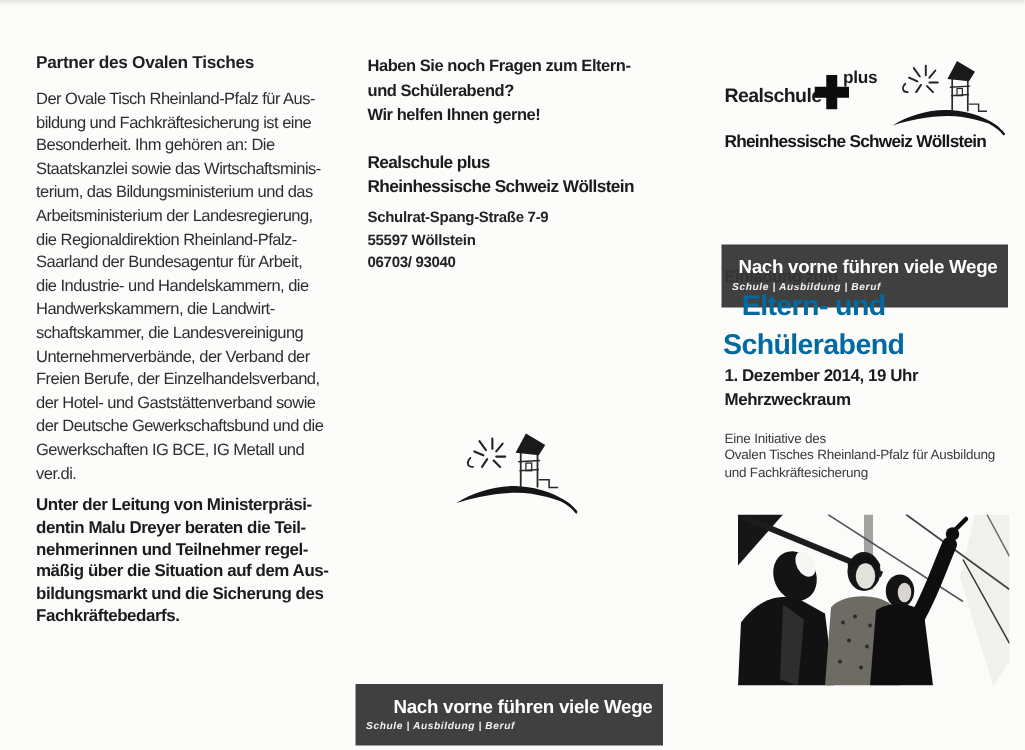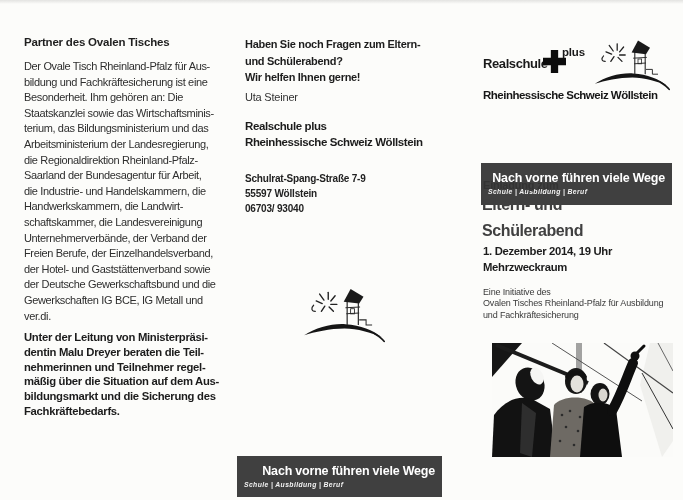--- a/index.html
+++ b/index.html
@@ -19,21 +19,21 @@
   .partners-heading{font-weight:bold;font-size:11.5px;letter-spacing:-0.2px;color:#1f1f1f;}
   .partners-body{margin-top:11px;font-size:11px;line-height:15.6px;letter-spacing:-0.35px;color:#2e2e2e;}
   .partners-bold{margin-top:6px;font-weight:bold;font-size:11.3px;line-height:14.8px;letter-spacing:-0.3px;color:#1c1c1c;}
 
   
   .col-mid{left:245px;top:36px;width:205px;}
   .question-lines{font-weight:bold;font-size:11px;line-height:16.5px;letter-spacing:-0.3px;color:#1d1d1d;}
   .contact-label{margin-top:27px;font-weight:bold;font-size:11px;letter-spacing:-0.3px;color:#1d1d1d;}
   .contact-name{margin-top:5px;font-size:11px;letter-spacing:-0.2px;color:#333;}
   .school-block{margin-top:15px;font-weight:bold;font-size:11.5px;line-height:16.5px;letter-spacing:-0.4px;color:#1c1c1c;}
-  .address-block{margin-top:20px;font-weight:bold;font-size:10px;line-height:15.3px;letter-spacing:-0.2px;color:#222;}
+  .address-block{margin-top:4px;font-weight:bold;font-size:10px;line-height:15.3px;letter-spacing:-0.2px;color:#222;}
 
   
   .tower-logo{position:absolute;}
   .tower-logo svg{width:100%;height:100%;}
   .tower-logo-mid{left:299px;top:282px;width:86px;height:62px;}
   .tower-logo-right{left:590px;top:34px;width:80px;height:58px;}
 
   .rs-logo{position:absolute;left:483px;top:44px;width:110px;height:38px;}
   .rs-word{position:absolute;left:0;top:12px;font-size:13px;font-weight:600;letter-spacing:-0.4px;color:#1a1a1a;}
   .rs-cross{position:absolute;left:60px;top:6px;width:23px;height:23px;}
@@ -42,21 +42,21 @@
   
   .wege-banner{position:absolute;background:#404040;color:#fff;margin-top:44px;}
   .banner-right{left:481px;top:119px;width:191px;height:42px;}
   .banner-mid{left:237px;top:412px;width:205px;height:41px;}
   .wege-title{text-align:right;padding:8px 7px 0 0;font-weight:bold;font-size:12.5px;letter-spacing:-0.2px;}
   .wege-sub{padding:3px 0 0 7px;font-style:italic;font-weight:bold;font-size:6.8px;letter-spacing:0.4px;color:#f2f2f2;}
 
   
   .school-name-right{position:absolute;left:483px;top:89px;font-weight:bold;font-size:11.5px;letter-spacing:-0.5px;color:#161616;}
   .invite-intro{position:absolute;left:483px;top:179px;font-size:11px;letter-spacing:-0.2px;color:#333;font-weight:bold;}
-  .event-title{position:absolute;left:482px;top:192px;font-weight:bold;font-size:16px;line-height:26px;letter-spacing:-0.4px;color:#404040;}
+  .event-title{position:absolute;left:482px;top:192px;font-weight:bold;font-size:19px;line-height:26px;letter-spacing:-0.4px;color:#0369a1;text-align:center;}
   .event-datetime{position:absolute;left:483px;top:245px;font-weight:bold;font-size:11.3px;letter-spacing:-0.3px;color:#1c1c1c;}
   .event-location{position:absolute;left:483px;top:261px;font-weight:bold;font-size:11.3px;letter-spacing:-0.3px;color:#1c1c1c;}
   .initiative{position:absolute;left:483px;top:287px;font-size:9px;line-height:11.3px;letter-spacing:-0.15px;color:#3a3a3a;}
   .photo{position:absolute;left:492px;top:343px;width:181px;height:114px;}
   .photo svg{width:100%;height:100%;display:block;}
 </style>
 </head>
 <body>
 
 <div class="scan-edge-top"></div>
@@ -85,21 +85,20 @@
 nehmerinnen und Teilnehmer regel-
 mäßig über die Situation auf dem Aus-
 bildungsmarkt und die Sicherung des
 Fachkräftebedarfs.</div>
 </div>
 
 <div class="col col-mid">
   <div class="question-lines" data-bind-lines="middle_panel.question_lines">Haben Sie noch Fragen zum Eltern-
 und Schülerabend?
 Wir helfen Ihnen gerne!</div>
-  <div class="contact-name" data-bind="middle_panel.contact_name">Uta Steiner</div>
   <div class="school-block" data-bind-lines="middle_panel.school_lines">Realschule plus
 Rheinhessische Schweiz Wöllstein</div>
   <div class="address-block" data-bind-lines="middle_panel.address_lines">Schulrat-Spang-Straße 7-9
 55597 Wöllstein
 06703/ 93040</div>
 </div>
 
 <div class="tower-logo tower-logo-mid">
   <svg viewBox="0 0 100 72" xmlns="http://www.w3.org/2000/svg">
     <path d="M6,62 C20,53 38,48 54,49 C72,50 86,56 96,64 C84,59 68,54 53,54 C36,54 18,58 6,62 Z" fill="#151515"></path>

